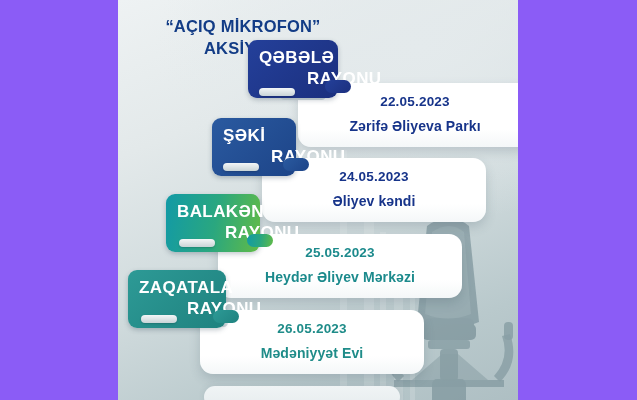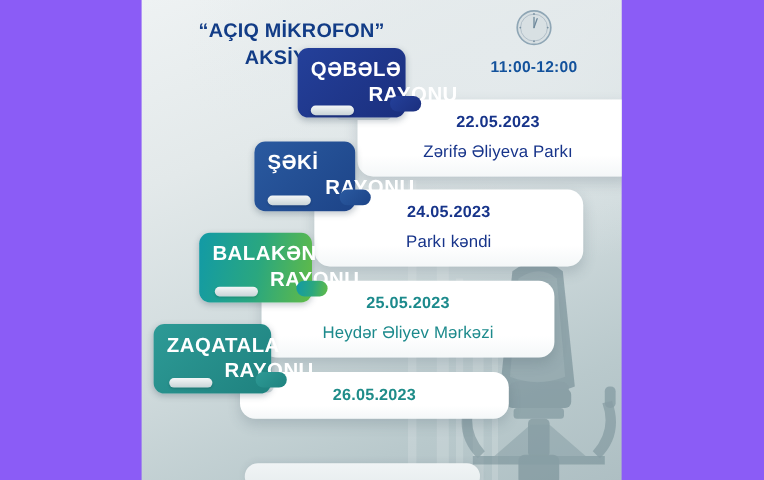--- a/index.html
+++ b/index.html
@@ -73,21 +73,21 @@
   }
 
   .card{
     position:absolute;z-index:1;border-radius:13px;
     background:linear-gradient(180deg,#ffffff 0%,#ffffff 72%,#f4f7f8 100%);
     box-shadow:0 5px 11px rgba(60,80,95,.20);
     text-align:center;
     padding:11px 14px 13px 14px;
   }
   .card .date{font-weight:bold;font-size:13.5px;letter-spacing:.2px;}
-  .card .place{font-weight:normal;font-size:14px;margin-top:9px;letter-spacing:.1px;}
+  .card .place{font-weight:bold;font-size:14px;margin-top:9px;letter-spacing:.1px;}
 
   .navy{color:#17348a;}
   .teal{color:#1c8a8c;}
   .teal2{color:#1f8c89;}
 
   .bg-navy{background:linear-gradient(135deg,#24409a 0%,#1b2f7e 100%);}
   .bg-navy2{background:linear-gradient(135deg,#2a5aa0 0%,#1d4488 100%);}
   .bg-grad{background:linear-gradient(100deg,#129aa6 0%,#2aa77f 52%,#62bb46 100%);}
   .bg-teal{background:linear-gradient(135deg,#2d9a96 0%,#1f827f 100%);}
 
@@ -130,55 +130,38 @@
         <path d="M104 58 q18 -12 32 0 l7 82 q-23 9 -46 0z"></path>
       </g>
     </svg>
 
     <div class="title">
       <div>“AÇIQ MİKROFON”</div>
       <div>AKSİYASI</div>
     </div>
 
 
-    <div class="clockwrap">
-      <svg width="34" height="34" viewBox="0 0 34 34">
-        <circle cx="17" cy="17" r="14" fill="#d8e0e3" stroke="#8fa6b5" stroke-width="1.4"></circle>
-        <circle cx="17" cy="17" r="11.2" fill="none" stroke="#aab9c4" stroke-width=".7"></circle>
-        <g stroke="#6f8a9c" stroke-width="1.1" stroke-linecap="round">
-          <line x1="17" y1="17" x2="17" y2="8.5"></line>
-          <line x1="17" y1="17" x2="19.6" y2="9.6"></line>
-        </g>
-        <g fill="#7b93a3">
-          <circle cx="17" cy="5.6" r=".8"></circle>
-            <circle cx="28.4" cy="17" r=".8"></circle>
-          <circle cx="17" cy="28.4" r=".8"></circle>
-            <circle cx="5.6" cy="17" r=".8"></circle>
-        </g>
-      </svg>
-      <div class="timetext">11:00-12:00</div>
-    </div>
 
     <div class="row">
       <div class="card navy" style="left:180px;top:83px;width:206px;">
         <div class="date">22.05.2023</div>
         <div class="place">Zərifə Əliyeva Parkı</div>
       </div>
       <div class="linkpill2" style="left:162px;top:91px;width:46px;"></div>
       <div class="badge bg-navy" style="left:130px;top:40px;width:68px;">
         <span>QƏBƏLƏ</span>
         <span class="l2">RAYONU</span>
       </div>
       <div class="linkpill" style="left:141px;top:88px;width:36px;"></div>
     </div>
 
     <div class="row">
       <div class="card navy" style="left:144px;top:158px;width:196px;">
         <div class="date">24.05.2023</div>
-        <div class="place">Parkı kəndi</div>
+        <div class="place">Əliyev kəndi</div>
       </div>
       <div class="linkpill2" style="left:126px;top:166px;width:46px;"></div>
       <div class="badge bg-navy2" style="left:94px;top:118px;width:62px;">
         <span>ŞƏKİ</span>
         <span class="l2">RAYONU</span>
       </div>
       <div class="linkpill" style="left:105px;top:163px;width:36px;"></div>
     </div>
 
     <div class="row">
@@ -190,20 +173,21 @@
       <div class="badge bg-grad" style="left:48px;top:194px;width:72px;">
         <span>BALAKƏN</span>
         <span class="l2">RAYONU</span>
       </div>
       <div class="linkpill" style="left:61px;top:239px;width:36px;"></div>
     </div>
 
     <div class="row">
       <div class="card teal2" style="left:82px;top:310px;width:196px;">
         <div class="date">26.05.2023</div>
+        <div class="place">Mədəniyyət Evi</div>
       </div>
       <div class="linkpill2" style="left:64px;top:318px;width:46px;"></div>
       <div class="badge bg-teal" style="left:10px;top:270px;width:76px;">
         <span>ZAQATALA</span>
         <span class="l2">RAYONU</span>
       </div>
       <div class="linkpill" style="left:23px;top:315px;width:36px;"></div>
     </div>
 
     <div class="ghost" style="left:86px;top:386px;width:196px;height:22px;"></div>

